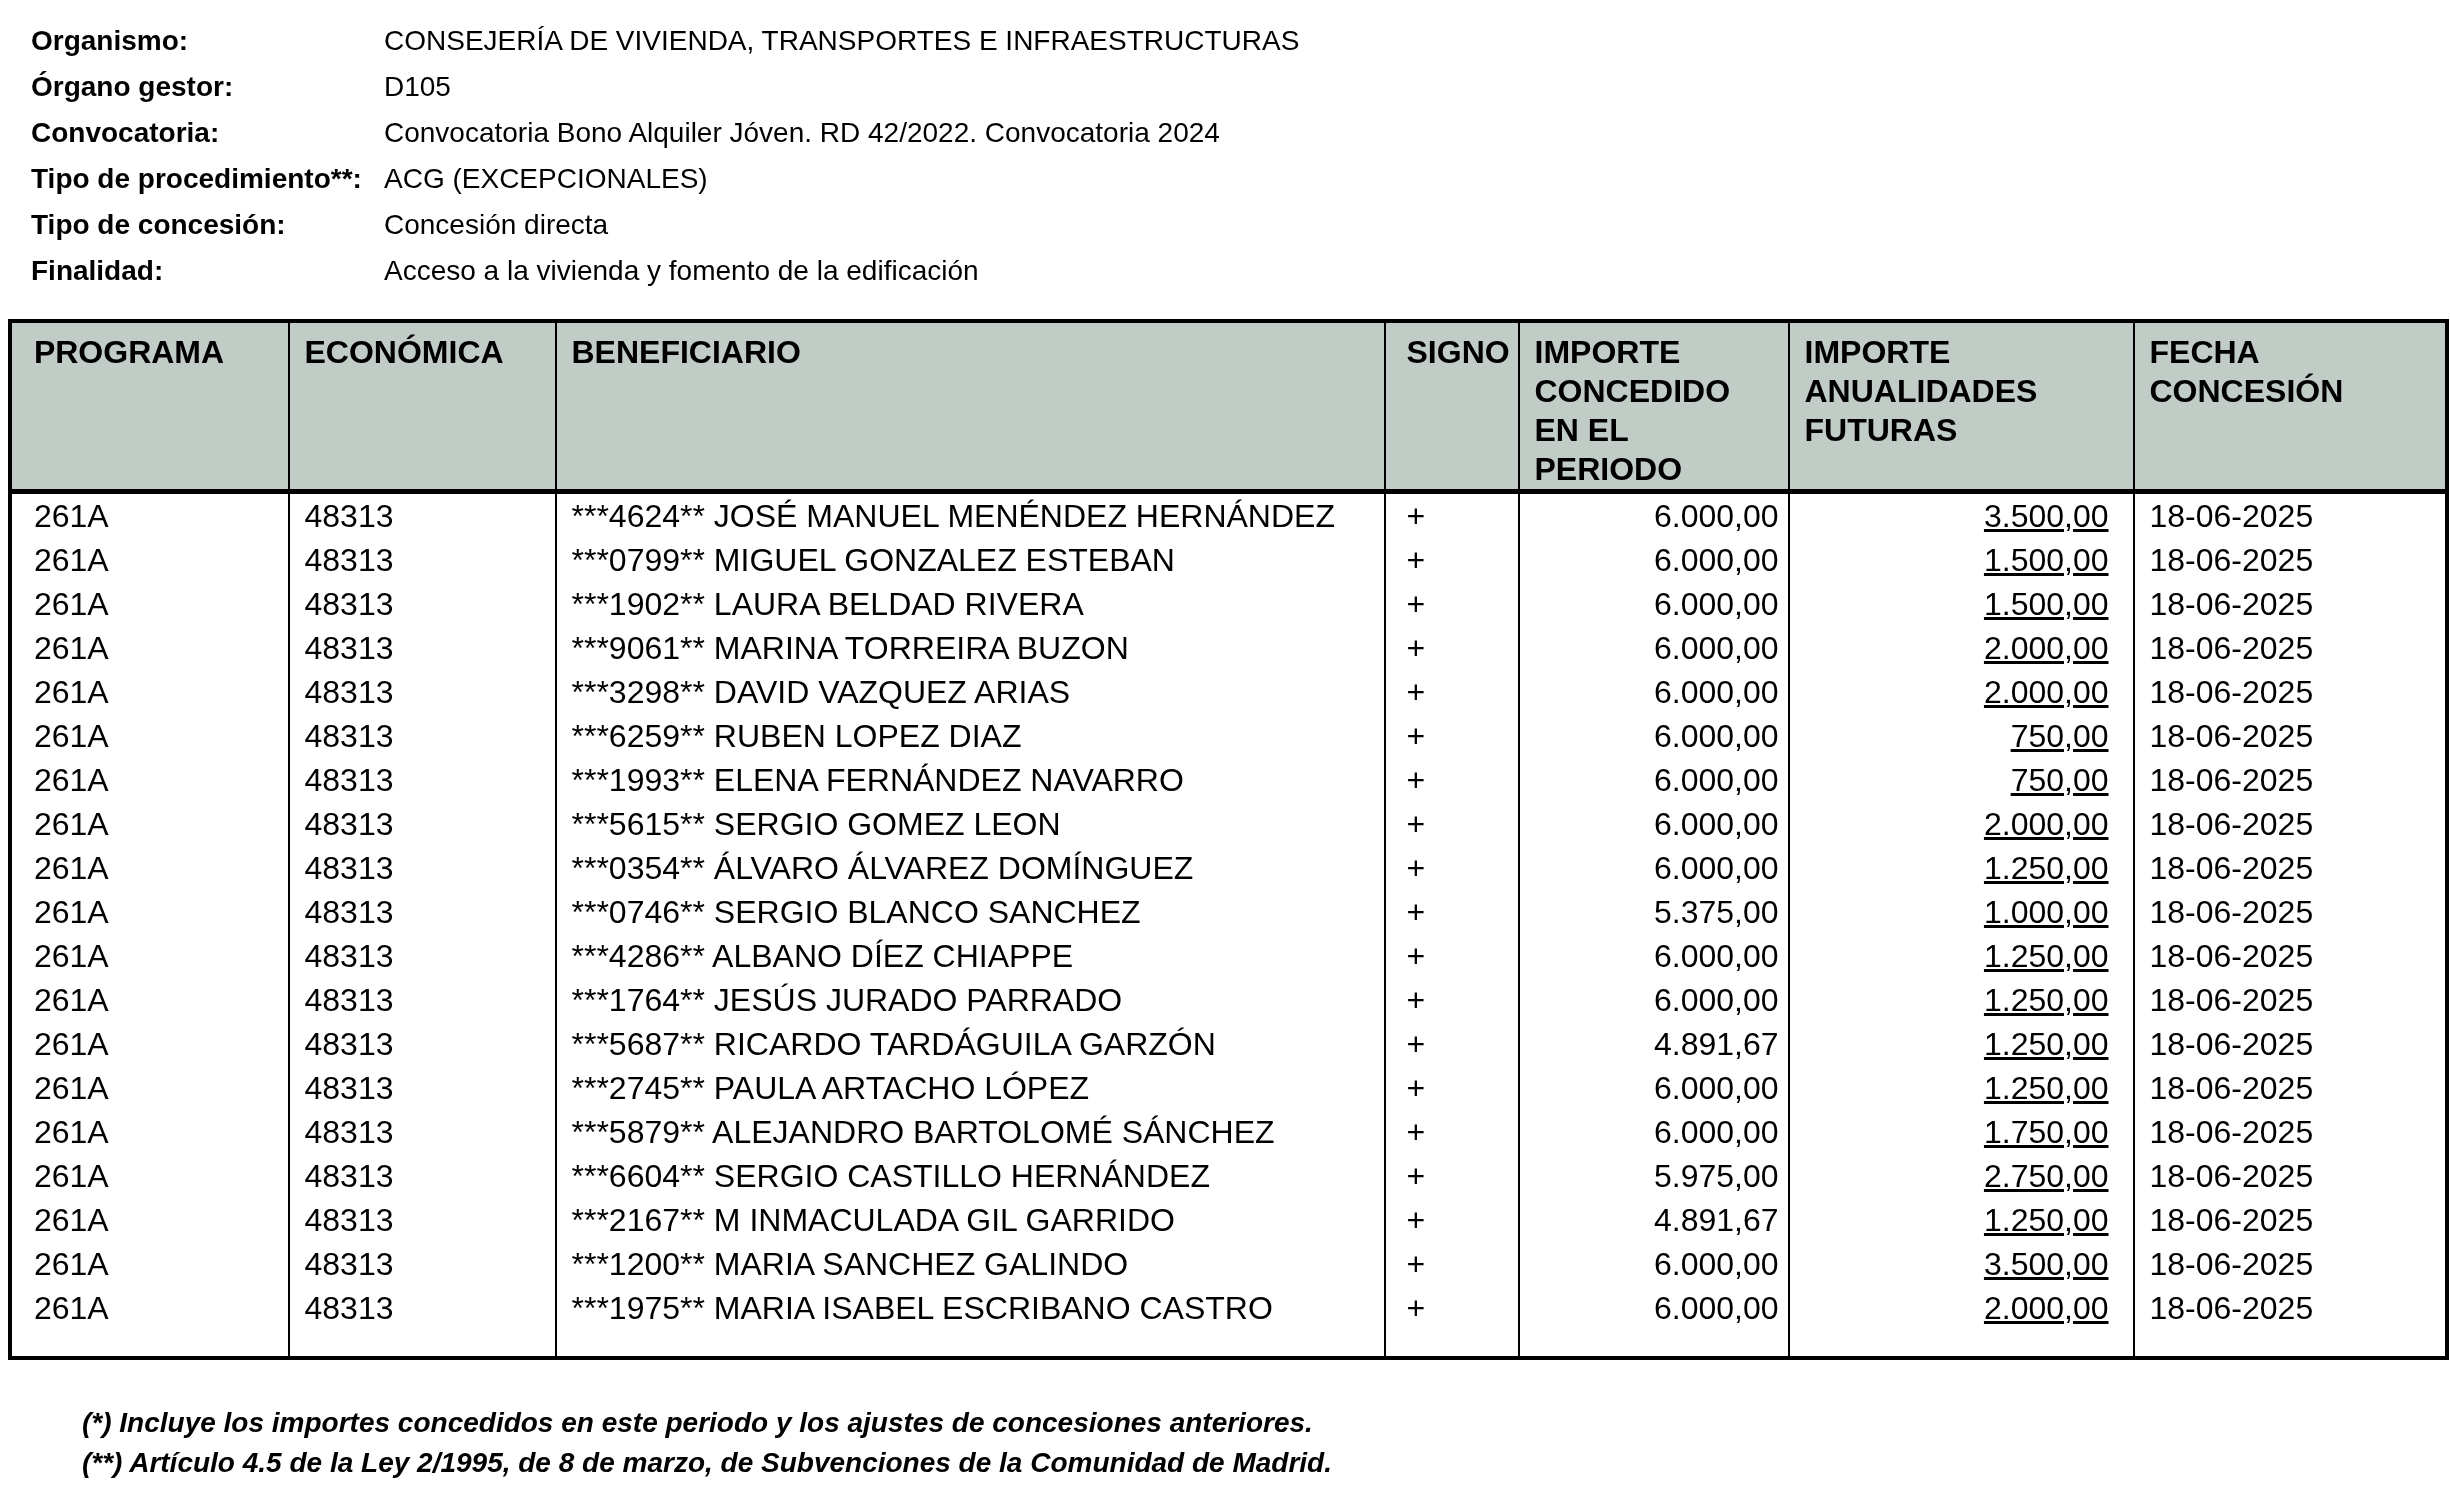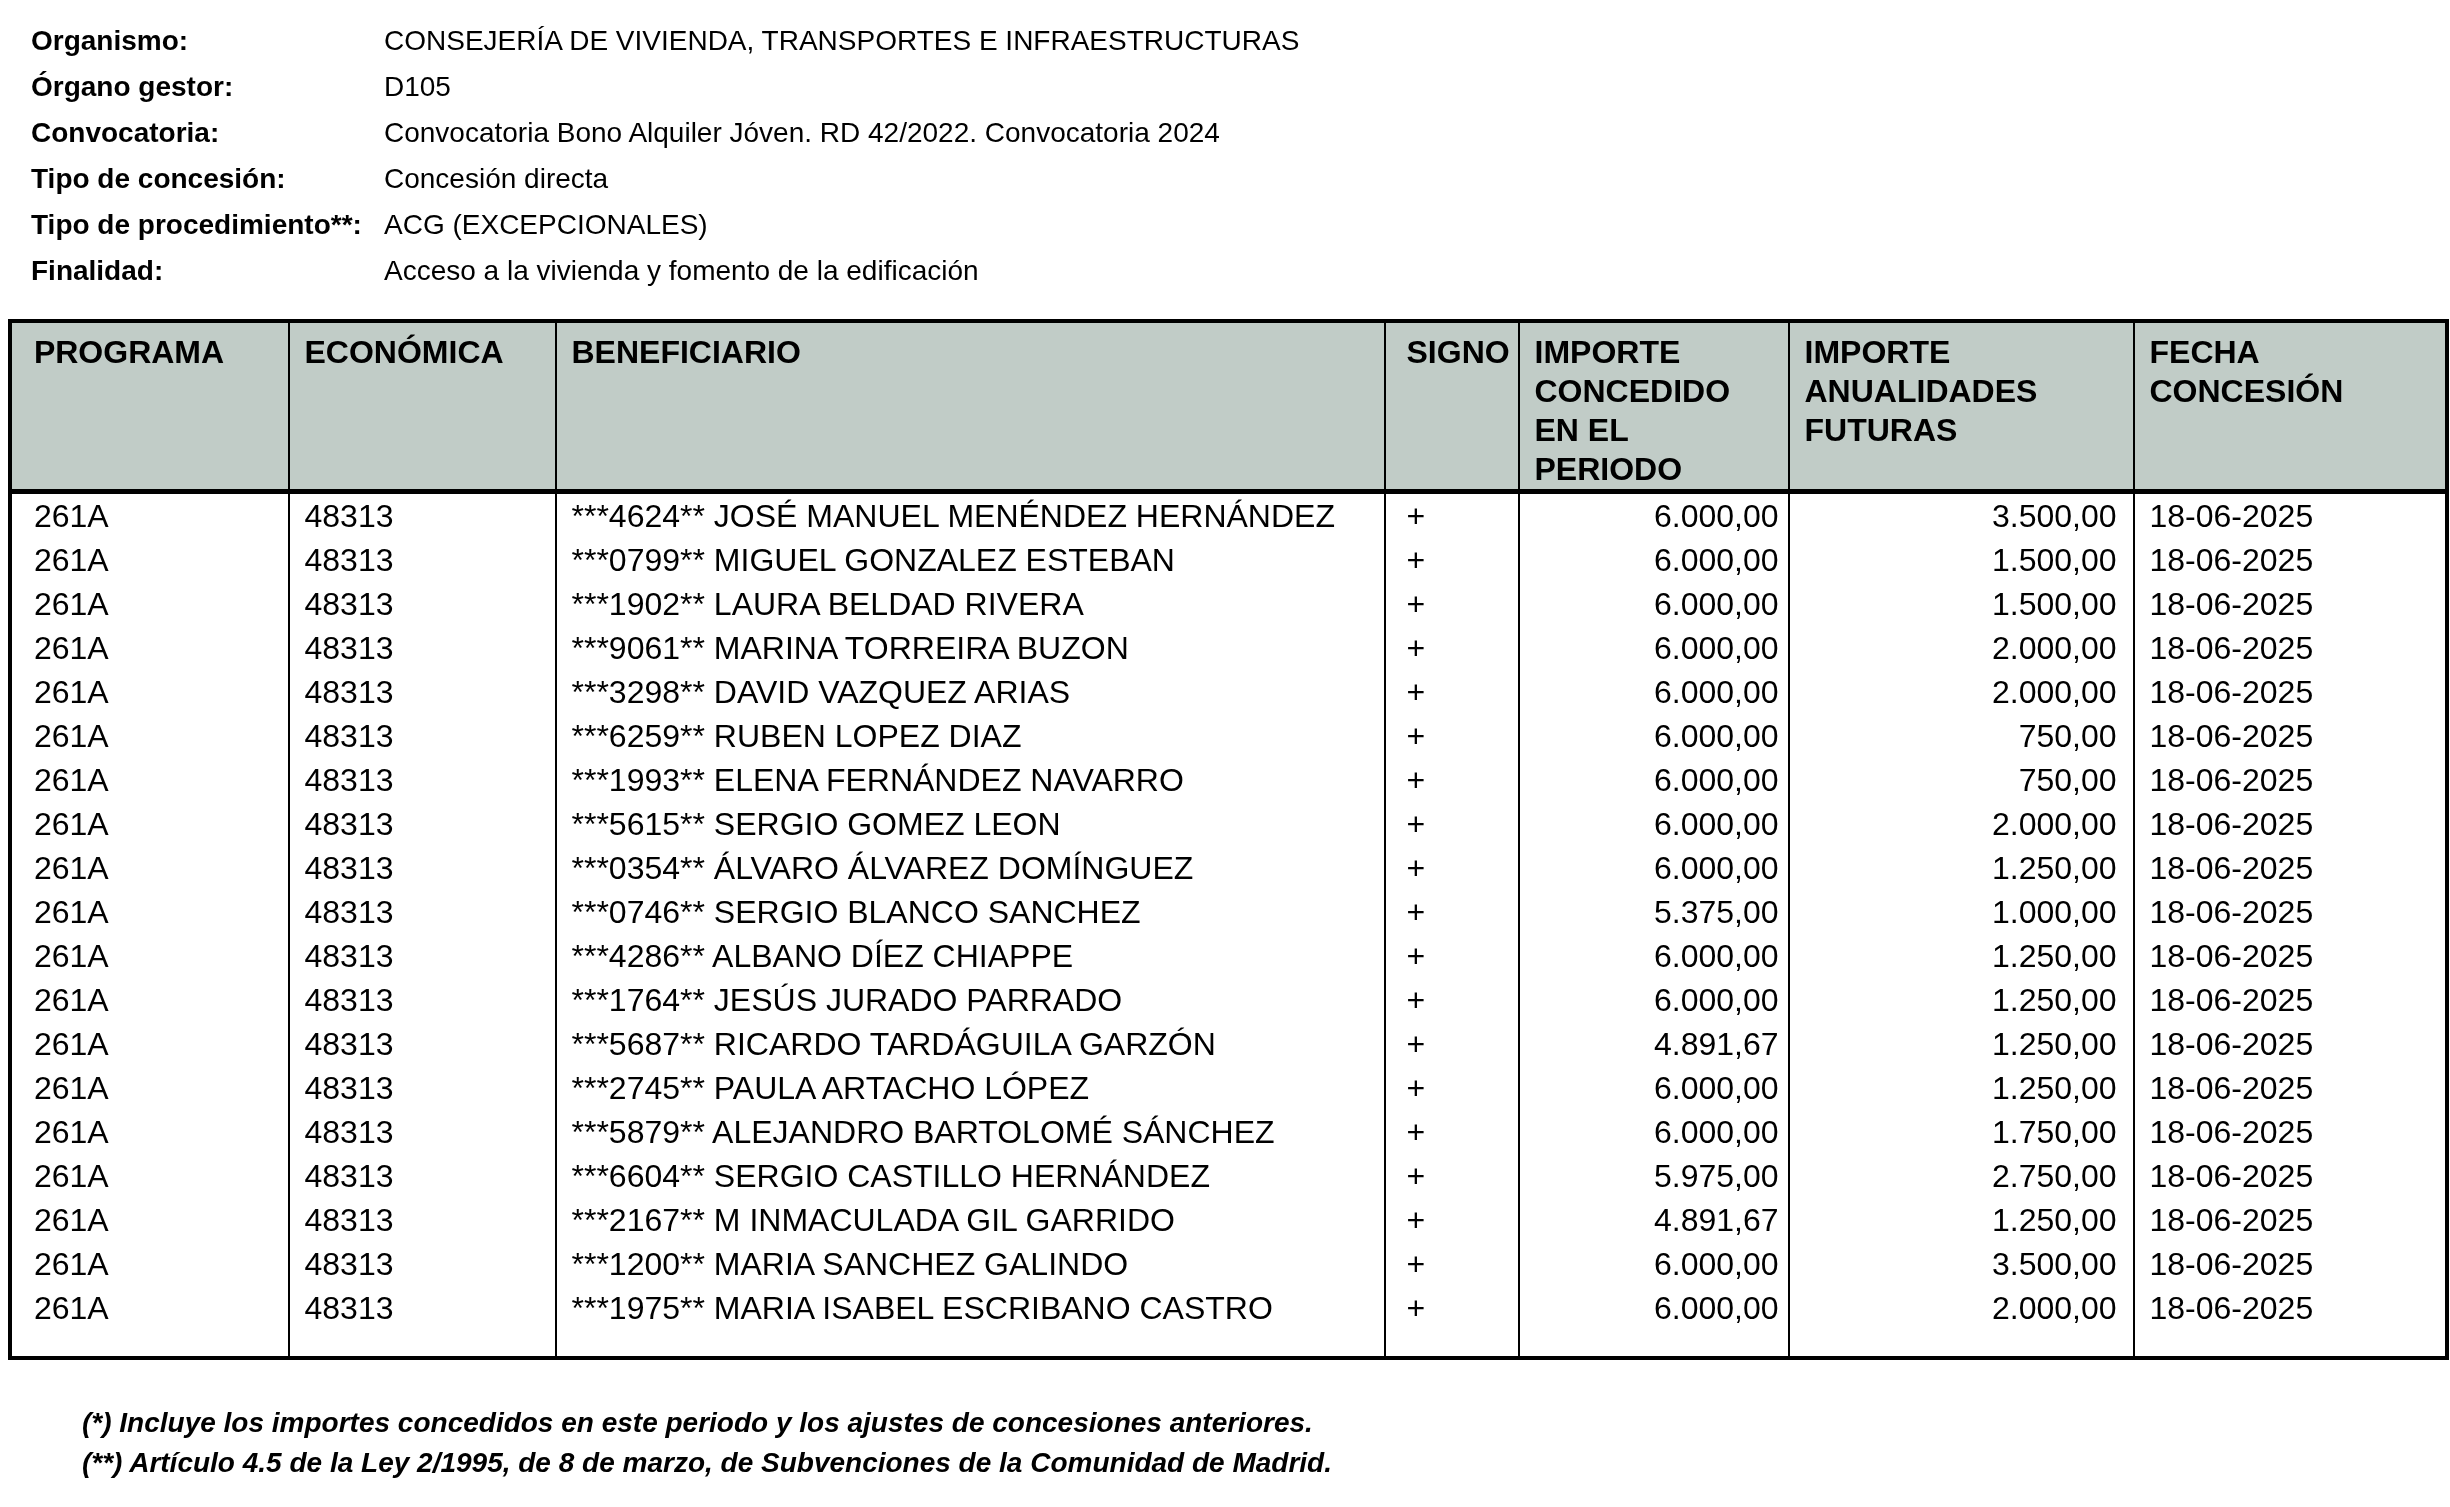--- a/index.html
+++ b/index.html
@@ -41,21 +41,21 @@
     height: 44px; line-height: 44px;
     padding: 0 10.4px 0 15px;
     border-right: 2.2px solid #000;
     white-space: nowrap; overflow: hidden;
     box-sizing: border-box;
   }
   .grant-table th:last-child, .grant-table td:last-child { border-right: none; }
   .grant-table th.c-prog, .grant-table td.c-prog { padding-left: 22.4px; }
   .grant-table th.c-signo, .grant-table td.c-signo { padding-left: 21px; }
   .grant-table td.num  { text-align: right; padding-right: 9px; }
-  .grant-table td.num2 { text-align: right; padding-right: 16px; }
+  .grant-table td.num2 { text-align: right; padding-right: 24px; text-decoration: underline; }
   .grant-table tr.spacer td { height: 28px; line-height: 28px; }
 
   
   .footnotes {
     position: absolute; left: 82px; top: 1403px;
     font-size: 28px; font-weight: bold; font-style: italic;
     line-height: 40px;
   }
 </style>
 </head>
@@ -70,26 +70,26 @@
     </div>
     <div class="meta-row">
       <span class="meta-label">Órgano gestor:</span>
       <span class="meta-value">D105</span>
     </div>
     <div class="meta-row">
       <span class="meta-label">Convocatoria:</span>
       <span class="meta-value">Convocatoria Bono Alquiler Jóven. RD 42/2022. Convocatoria 2024</span>
     </div>
     <div class="meta-row">
+      <span class="meta-label">Tipo de procedimiento**:</span>
+      <span class="meta-value">ACG (EXCEPCIONALES)</span>
+    </div>
+    <div class="meta-row">
       <span class="meta-label">Tipo de concesión:</span>
       <span class="meta-value">Concesión directa</span>
-    </div>
-    <div class="meta-row">
-      <span class="meta-label">Tipo de procedimiento**:</span>
-      <span class="meta-value">ACG (EXCEPCIONALES)</span>
     </div>
     <div class="meta-row">
       <span class="meta-label">Finalidad:</span>
       <span class="meta-value">Acceso a la vivienda y fomento de la edificación</span>
     </div>
   </div>
 
   <table class="grant-table">
     <colgroup>
       <col style="width:279px">

